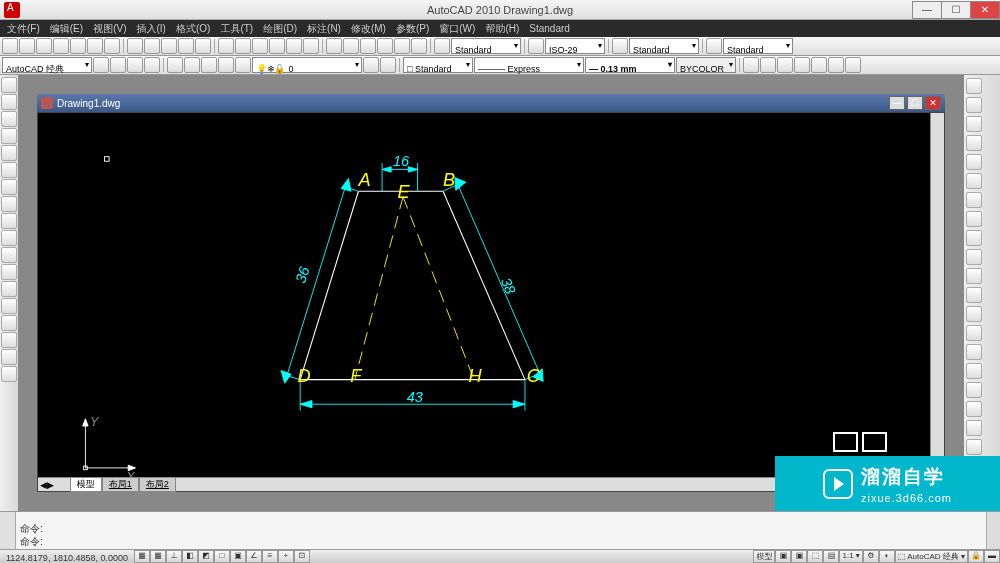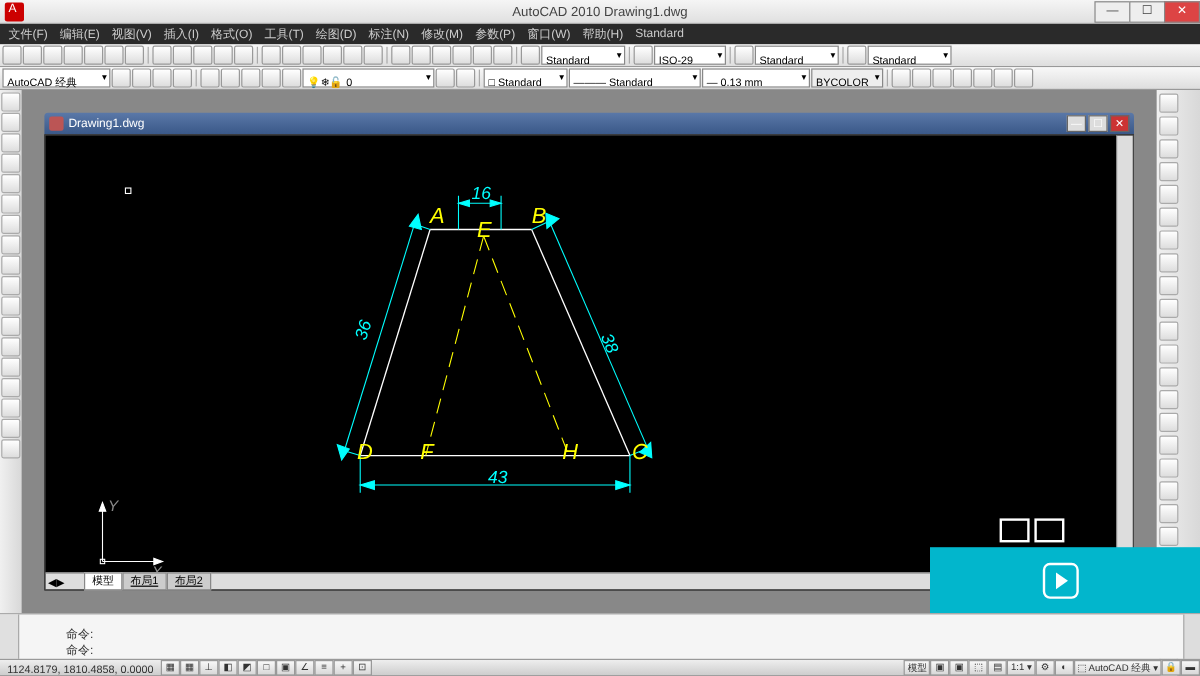--- a/index.html
+++ b/index.html
@@ -39,21 +39,21 @@
 .canvasarea { flex: 1; background: #000; position: relative; border: 1px solid #444; }
 .scrollbar-v { position: absolute; right: 0; top: 0; bottom: 14px; width: 14px; background: #ddd; border-left: 1px solid #888; }
 .scrollbar-h { position: absolute; left: 0; right: 14px; bottom: 0; height: 14px; background: #ddd; border-top: 1px solid #888; display: flex; align-items: center; }
 .scrollbar-h .tab { background: #fff; border: 1px solid #888; font-size: 9px; padding: 0 6px; margin-left: 16px; }
 .scrollbar-h .tab2 { background: #ccc; border: 1px solid #888; font-size: 9px; padding: 0 6px; text-decoration: underline; }
 
 svg.drawing { position: absolute; left: 0; top: 0; width: calc(100% - 14px); height: calc(100% - 14px); }
 
 .cmdwrap { position: absolute; left: 0; right: 0; bottom: 14px; height: 38px; background: #f5f5f5; border-top: 1px solid #999; display: flex; }
 .cmdlead { width: 16px; background: #e0e0e0; border-right: 1px solid #aaa; }
-.cmdtxt { flex: 1; font-size: 10px; color: #333; padding: 1px 4px; display: flex; flex-direction: column; justify-content: flex-end; margin-left: 35px; }
+.cmdtxt { flex: 1; font-size: 10px; color: #333; padding: 1px 4px; display: flex; flex-direction: column; justify-content: flex-end; }
 .cmdtxt .line { height: 13px; }
 .cmdside { width: 14px; background: #ddd; border-left: 1px solid #aaa; }
 
 .statusbar { position: absolute; left: 0; right: 0; bottom: 0; height: 14px; background: linear-gradient(#eee,#ccc); border-top: 1px solid #999; display: flex; align-items: flex-end; font-size: 9px; color: #333; }
 .statusbar .coords { padding: 0 6px; min-width: 130px; }
 .stbtn { height: 13px; min-width: 16px; background: linear-gradient(#f8f8f8,#d8d8d8); border: 1px solid #999; margin: 0 0px; padding: 0 2px; cursor: pointer; font-size: 8px; text-align: center; }
 .statusbar .spacer { flex: 1; }
 
 .watermark { position: absolute; right: 0; bottom: 52px; width: 225px; height: 55px; background: #02b6cc; display: flex; align-items: center; justify-content: center; color: #fff; }
 .watermark .play { width: 30px; height: 30px; border: 2px solid #fff; border-radius: 6px; display: flex; align-items: center; justify-content: center; margin-right: 8px; }
@@ -146,22 +146,22 @@
     <div class="tbtn"></div>
     <div class="tbtn"></div>
     <div class="tbtn"></div>
     <div class="tbtn"></div>
     <div class="tbtn"></div>
     <div class="tcombo" style="width: 110px;">💡❄🔓  0</div>
     <div class="tbtn"></div>
     <div class="tbtn"></div>
     <div class="tsep"></div>
     <div class="tcombo" style="width: 70px;">□ Standard</div>
-    <div class="tcombo" style="width: 110px;">——— Standard</div>
-    <div class="tcombo" style="width: 90px;">— 0.13 mm</div>
+    <div class="tcombo" style="width: 110px;">——— Express</div>
+    <div class="tcombo" style="width: 90px; font-weight: bold;">— 0.13 mm</div>
     <div class="tcombo" style="width: 60px; background: rgb(238, 238, 238);">BYCOLOR</div>
     <div class="tsep"></div>
     <div class="tbtn"></div>
     <div class="tbtn"></div>
     <div class="tbtn"></div>
     <div class="tbtn"></div>
     <div class="tbtn"></div>
     <div class="tbtn"></div>
     <div class="tbtn"></div>
   </div>
@@ -308,20 +308,24 @@
       <div class="sidebtnR"></div>
       <div class="sidebtnR"></div>
     </div>
 </div>
 
 <div class="cursorghost"></div>
 <div class="cursorghost2"></div>
 
 <div class="watermark">
   <div class="play"></div>
+  <div>
+    <div class="txt1">溜溜自学</div>
+    <div class="txt2">zixue.3d66.com</div>
+  </div>
 </div>
 
 <div class="cmdwrap">
   <div class="cmdlead"></div>
   <div class="cmdtxt">
     <div class="line">命令:</div>
     <div class="line">命令:</div>
   </div>
   <div class="cmdside"></div>
 </div>

